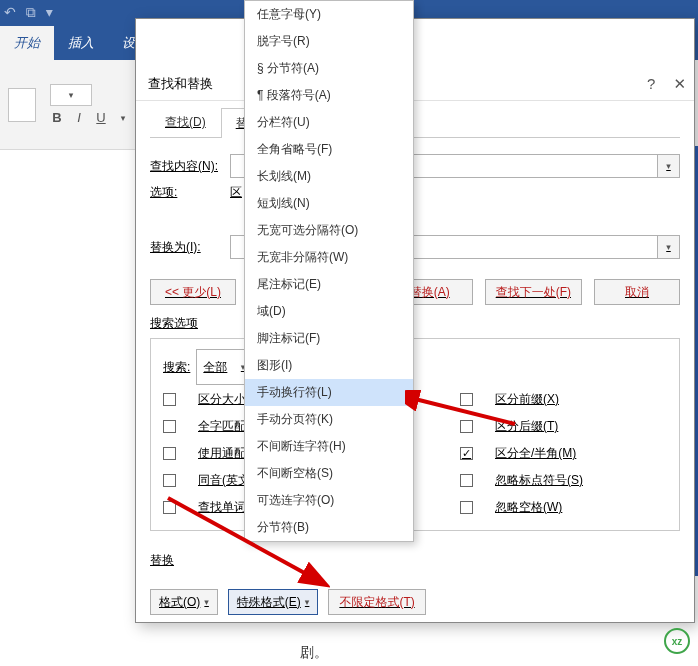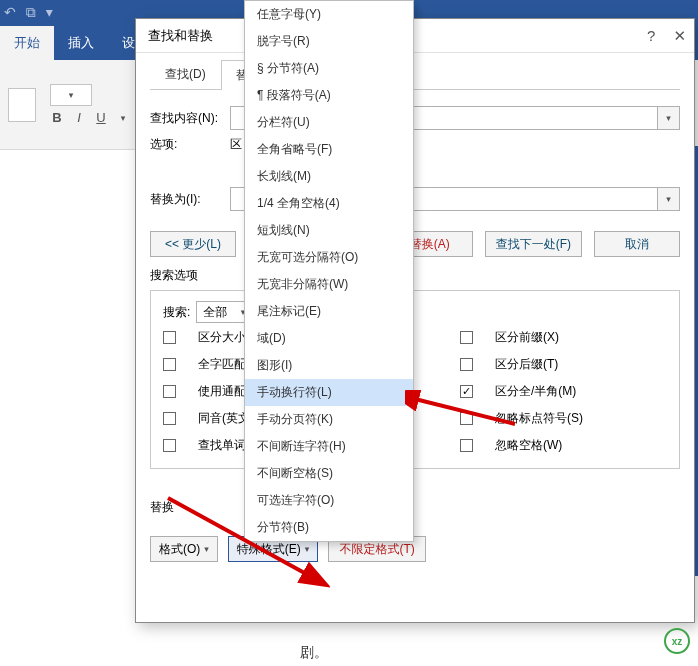--- a/index.html
+++ b/index.html
@@ -1,59 +1,59 @@
 <!DOCTYPE html>
 <html><head>
 <meta charset="utf-8">
 <style>
   * { box-sizing: border-box; margin: 0; padding: 0; }
   body { font-family: "Microsoft YaHei", "Segoe UI", sans-serif; font-size: 12px; background: #fff; width: 698px; height: 666px; overflow: hidden; position: relative; }
 
   
   .ribbon { background: #2b579a; height: 60px; display: flex; align-items: flex-end; padding-left: 0; }
-  .ribbon-tabs { display: flex; gap: 0; align-items: center; height: 34px; }
+  .ribbon-tabs { display: flex; gap: 0; align-items: center; height: 34px; font-style: italic; }
   .ribbon-tab { color: #fff; padding: 8px 14px; font-size: 13px; cursor: pointer; }
   .ribbon-tab.active { background: #f3f3f3; color: #2b579a; }
   .qatool { position:absolute; top:4px; left:4px; display:flex; gap:10px; color:#c9d5ea; font-size:14px;}
   .qatool span { opacity:.85; }
 
   .ribbon-home { background: #f3f3f3; height: 90px; border-bottom:1px solid #d9d9d9; padding: 6px 8px; display:flex; gap:14px; align-items:center; }
   .paste-block { display:flex; flex-direction:column; align-items:center; gap:2px; color:#555; }
   .clip-icon { width:28px; height:34px; border:1px solid #c4c4c4; background:#fff; position:relative; }
   .font-controls { display:flex; flex-direction:column; gap:4px; }
   .font-row { display:flex; gap:4px; }
   .font-select { border:1px solid #c4c4c4; height:22px; width:42px; background:#fff; display:flex; align-items:center; justify-content:center; font-size:11px; color:#666;}
   .font-btns { display:flex; gap:8px; align-items:center; color:#555; font-size:13px; }
   .font-btns span { min-width:14px; text-align:center; }
 
   
   .dialog { position:absolute; top:18px; left:135px; width:560px; height:605px; background:#fff; border:1px solid #888; box-shadow:4px 4px 14px rgba(0,0,0,.25); }
-  .dlg-title { height:34px; display:flex; align-items:center; justify-content:space-between; padding:0 8px 0 12px; font-size:13px; border-bottom:1px solid #e2e2e2;}
+  .dlg-title { height:34px; display:flex; align-items:center; justify-content:space-between; padding:0 8px 0 12px; font-size:13px; border-bottom:1px solid #e2e2e2;margin-top:48px;}
   .dlg-title-r { display:flex; gap:18px; align-items:center; font-size:15px; color:#555;}
-  .dlg-body { padding: 6px 14px 10px 14px; }
+  .dlg-body { padding: 6px 14px 10px 14px; text-decoration: underline; }
 
   .tabs { display:flex; gap:0; border-bottom:1px solid #c9c9c9; }
   .tab { padding:6px 14px; font-size:12px; border:1px solid transparent; border-bottom:none; color:#333; }
   .tab.active { border-color:#c9c9c9; background:#fff; position:relative; top:1px; }
 
   .form-row { display:flex; align-items:center; gap:10px; margin-top:16px; }
   .lbl { width:70px; }
   .field-wrap { flex:1; display:flex; }
   .field { flex:1; height:24px; border:1px solid #b0b0b0; background:#fff; }
   .combo-btn { width:22px; height:24px; border:1px solid #b0b0b0; border-left:none; background:#f4f4f4; display:flex; align-items:center; justify-content:center; color:#555; }
 
   .btn-row { display:flex; gap:12px; margin-top:20px; }
-  .btn { height:26px; min-width:86px; border:1px solid #adadad; background:#f4f4f4; display:flex; align-items:center; justify-content:center; padding:0 10px; cursor:pointer; font-size:12px; color:#0c4a6e; }
+  .btn { height:26px; min-width:86px; border:1px solid #adadad; background:#f4f4f4; display:flex; align-items:center; justify-content:center; padding:0 10px; cursor:pointer; font-size:12px; color:#b91c1c; }
   .btn.disabled { color:#b91c1c; }
   .spacer { flex:1; }
 
   .section-title { margin-top:10px; font-size:12px; }
   .group { border:1px solid #c9c9c9; margin-top:6px; padding:10px 12px 14px 12px; position:relative; }
   .search-row { display:flex; align-items:center; gap:6px; margin-bottom:4px; }
-  .select-small { height:22px; border:1px solid #b0b0b0; background:#fff; width:54px; display:flex; align-items:center; justify-content:space-between; padding:0 4px 0 6px; }
+  .select-small { height:36px; border:1px solid #b0b0b0; background:#fff; width:54px; display:flex; align-items:center; justify-content:space-between; padding:0 4px 0 6px; }
 
   .check-cols { display:flex; gap:190px; margin-top:6px; }
   .check-col { display:flex; flex-direction:column; gap:10px; }
   .chk { display:flex; align-items:center; gap:22px; white-space:nowrap; }
   .chkbox { width:13px; height:13px; border:1px solid #666; background:#fff; display:inline-flex; align-items:center; justify-content:center; font-size:11px; line-height:1; }
   .chkbox.checked::after { content:"✓"; color:#000; font-size:11px; }
 
   .bottom-row { display:flex; gap:10px; margin-top:20px; align-items:center;}
   .drop-btn { height:26px; border:1px solid #adadad; background:#f4f4f4; display:flex; align-items:center; padding:0 8px; gap:4px; cursor:pointer; }
   .drop-btn.active { border-color:#2b579a; background:#e8edf6; }
@@ -209,21 +209,21 @@
               <span>忽略标点符号(S)</span>
             </label>
           <label class="chk">
               <span class="chkbox"></span>
               <span>忽略空格(W)</span>
             </label>
         </div>
       </div>
     </div>
 
-    <div class="section-title" style="margin-top:30px">替换</div>
+    <div class="section-title" style="margin-top:21px">替换</div>
     <div class="bottom-row">
       <div class="drop-btn">
           <span>格式(O)</span>
           <span class="caret">▾</span>
         </div>
       <div class="drop-btn active">
           <span>特殊格式(E)</span>
           <span class="caret">▾</span>
         </div>
       <div class="btn disabled" style="min-width:auto">不限定格式(T)</div>
@@ -232,26 +232,26 @@
 </div>
 
 <div class="menu" id="special-menu">
     <div class="mitem">任意字母(Y)</div>
     <div class="mitem">脱字号(R)</div>
     <div class="mitem">§ 分节符(A)</div>
     <div class="mitem">¶ 段落符号(A)</div>
     <div class="mitem">分栏符(U)</div>
     <div class="mitem">全角省略号(F)</div>
     <div class="mitem">长划线(M)</div>
-    <div class="mitem">1/4 全角空格(4)</div>
     <div class="mitem">短划线(N)</div>
     <div class="mitem">无宽可选分隔符(O)</div>
     <div class="mitem">无宽非分隔符(W)</div>
     <div class="mitem">尾注标记(E)</div>
     <div class="mitem">域(D)</div>
+    <div class="mitem">脚注标记(F)</div>
     <div class="mitem">图形(I)</div>
     <div class="mitem hover">手动换行符(L)</div>
     <div class="mitem">手动分页符(K)</div>
     <div class="mitem">不间断连字符(H)</div>
     <div class="mitem">不间断空格(S)</div>
     <div class="mitem">可选连字符(O)</div>
     <div class="mitem">分节符(B)</div>
   </div>
 
 <svg class="arrow-svg" style="top:390px; left:405px;" width="120" height="40">

